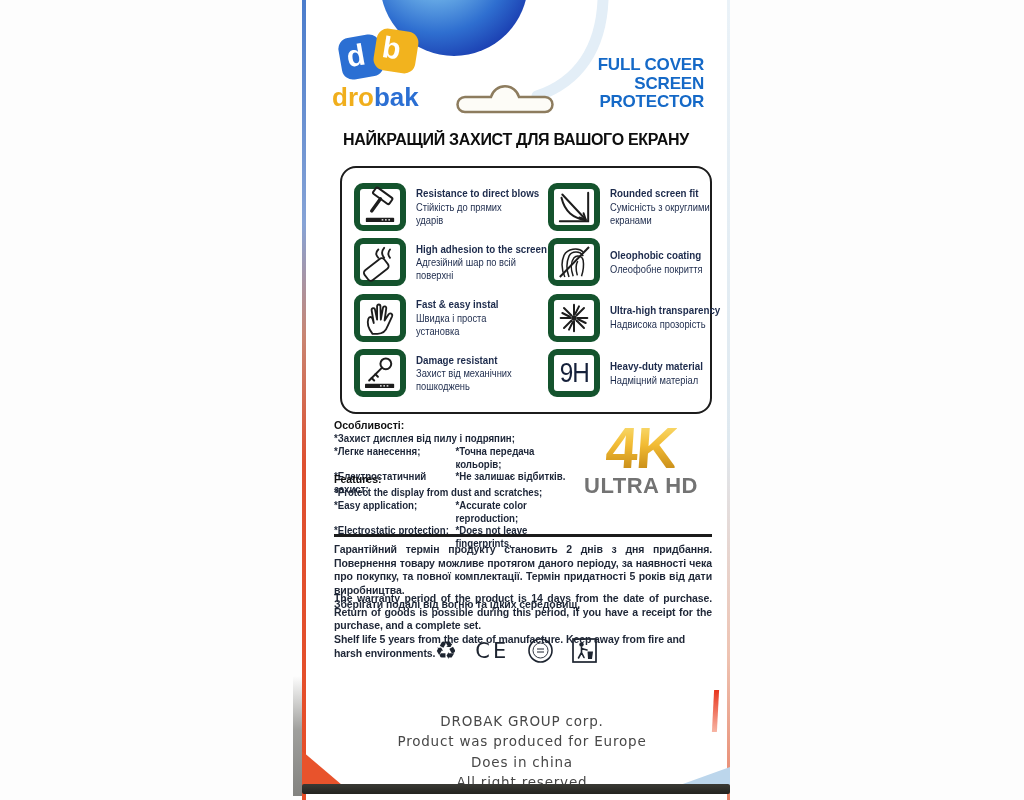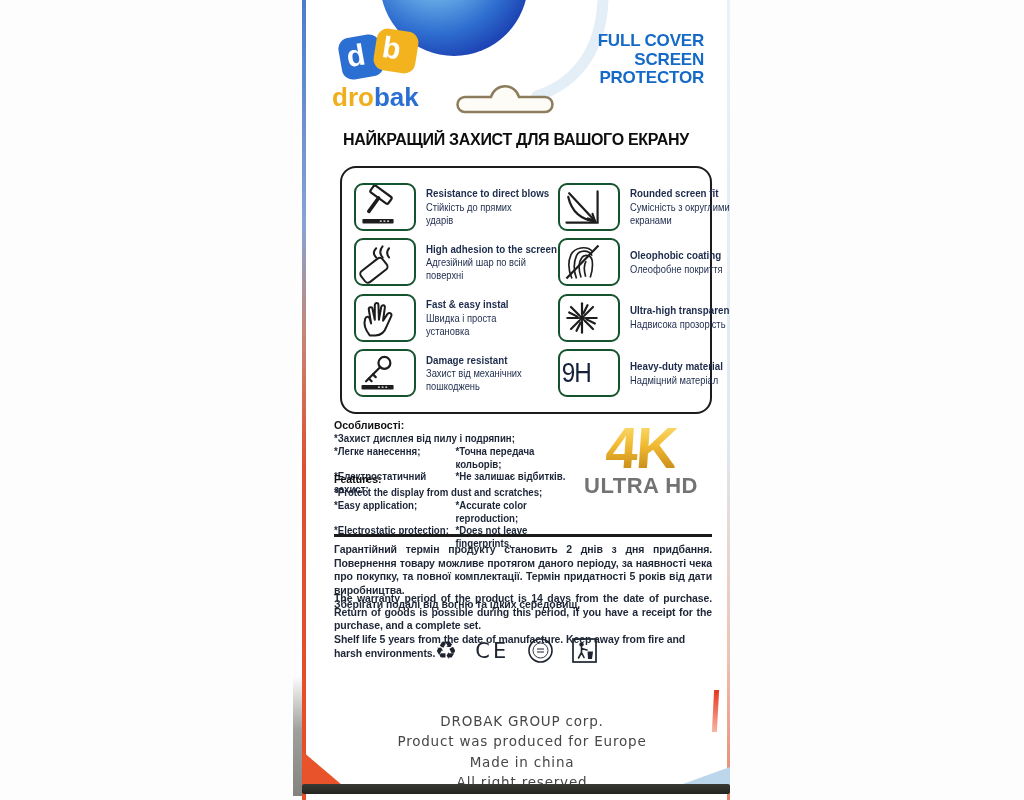--- a/index.html
+++ b/index.html
@@ -32,34 +32,34 @@
   .swoosh { position:absolute; left:205px; top:0; }
   .logo { position:absolute; left:26px; top:24px; width:120px; height:96px; }
   .sq { position:absolute; width:42px; height:42px; border-radius:11px; color:#fff;
         font-weight:bold; font-size:30px; overflow:hidden; }
   .sq-blue { left:12px; top:12px; background:#2b6fd3; transform:rotate(-10deg); }
   .sq-yellow { left:47px; top:6px; background:#f2b31e; transform:rotate(9deg); }
   .sq span { position:absolute; left:7px; top:2px; }
   .wordmark { position:absolute; left:4px; top:58px; font-size:26px; font-weight:bold; letter-spacing:0; }
   .wm-l { color:#f0ae1c; } .wm-r { color:#2b6fd3; }
   .hole { position:absolute; left:148px; top:70px; }
-  .tagline { position:absolute; right:26px; top:32px; width:170px; text-align:right;
+  .tagline { position:absolute; right:26px; top:56px; width:170px; text-align:right;
           color:#1569c7; font-weight:bold; font-size:17px; line-height:1.1; letter-spacing:-0.2px; }
 
   .headline { position:absolute; left:0; top:131px; width:100%; text-align:center;
           font-size:16px; font-weight:bold; color:#0e0e0e; letter-spacing:-0.3px; }
 
   
   .fbox { position:absolute; left:38px; top:166px; width:372px; height:248px;
           border:2.5px solid #1c1c1c; border-radius:16px;
           display:grid; grid-template-columns:1fr 1fr; grid-template-rows:repeat(4,1fr);
           padding:12px 10px 12px 12px; column-gap:4px; row-gap:2px; }
   .cell { display:flex; align-items:center; }
-  .ibox { flex:none; width:62px; height:48px; border:2px solid #14532d; border-radius:9px;
-          display:flex; align-items:center; justify-content:flex-start; background:#fff; }
+  .ibox { flex:none; width:52px; height:48px; border:6px solid #14532d; border-radius:9px;
+          display:flex; align-items:center; justify-content:center; background:#fff; }
   .ftxt { margin-left:10px; width:128px; transform:scaleX(.85); transform-origin:left center;
           color:#1d2b4c; line-height:1.18; }
   .ftxt b { display:block; font-size:11.5px; white-space:nowrap; }
   .ftxt i { display:block; font-style:normal; font-weight:500; font-size:11px; }
   .nineH { font-size:27px; font-weight:500; color:#15203a; letter-spacing:-1px; transform:scaleX(.9); }
 
   
   .list { position:absolute; left:32px; width:260px; color:#1c2537; transform:scaleX(.92); transform-origin:left top; }
   .list-ua { top:419px; } .list-en { top:473px; }
   .list h4 { font-size:11.5px; color:#101010; margin-bottom:1px; }
@@ -318,21 +318,21 @@
         <rect x="1" y="1" width="23" height="23" fill="none" stroke="#1d2430" stroke-width="1.7"></rect>
         <circle cx="9.5" cy="6.5" r="2.2" fill="#1d2430"></circle>
         <path d="M9.5 9 L9.5 14.5 M9.5 10.5 L15 12 M9.5 14.5 L6.5 20 M9.5 14.5 L12 19.5" stroke="#1d2430" stroke-width="1.6" fill="none" stroke-linecap="round"></path>
         <path d="M15.5 13.5 h5.5 l-1 7.5 h-4 z" fill="#1d2430"></path>
       </svg>
     </div>
 
     <div class="footer">
       <div>DROBAK GROUP corp.</div>
       <div>Product was produced for Europe</div>
-      <div>Made in china</div>
+      <div>Does in china</div>
       <div>All right reserved</div>
     </div>
 
     <div class="red-sliver"></div>
     <div class="tri-orange"></div>
     <div class="tri-blue"></div>
     <div class="bottom-bar"></div>
   </div>
 </div>
 

